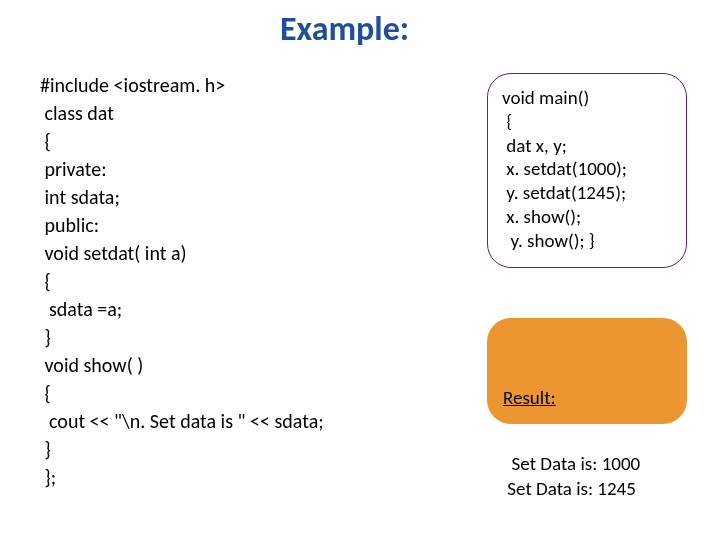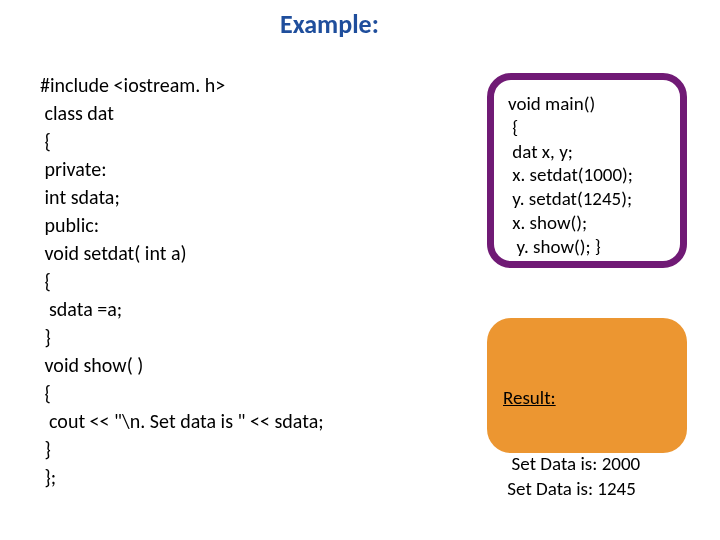--- a/index.html
+++ b/index.html
@@ -8,54 +8,54 @@
       height: 540px;
       background: #ffffff;
       font-family: Calibri, Arial, sans-serif;
       position: relative;
       overflow: hidden;
     }
     .title {
       position: absolute;
       top: 8px;
       left: 280px;
-      font-size: 26px;
+      font-size: 34px;
       font-weight: bold;
       color: #1f4e9c;
     }
     .code-left {
       position: absolute;
       top: 36px;
       left: 40px;
       font-size: 20px;
       color: #000;
       line-height: 1.4;
       white-space: pre;
       margin-top: 35px;
     }
     .code-box {
       position: absolute;
       top: 73px;
       left: 487px;
       width: 200px;
       height: 195px;
-      border: 7px solid #701a75;
+      border: 1px solid #701a75;
       border-radius: 24px;
       padding: 12px 14px;
       font-size: 19px;
       color: #000;
       line-height: 1.25;
       white-space: pre;
     }
     .result-box {
       position: absolute;
       top: 318px;
       left: 487px;
       width: 200px;
-      height: 135px;
+      height: 106px;
       background: #ec9631;
       border-radius: 24px;
       padding: 16px 16px;
       font-size: 19px;
       color: #000;
       line-height: 1.35;
       white-space: pre;
     }
     .result-label {
       text-decoration: underline;
@@ -87,15 +87,15 @@
 <div class="code-box">void main()
  {
  dat x, y;
  x. setdat(1000);
  y. setdat(1245);
  x. show();
   y. show(); }</div>
 
 <div class="result-box">
   <span class="result-label">Result:</span>
-  <span>Set Data is: 2000
+  <span>Set Data is: 1000
  Set Data is: 1245</span>
 </div>
 
 </body></html>

